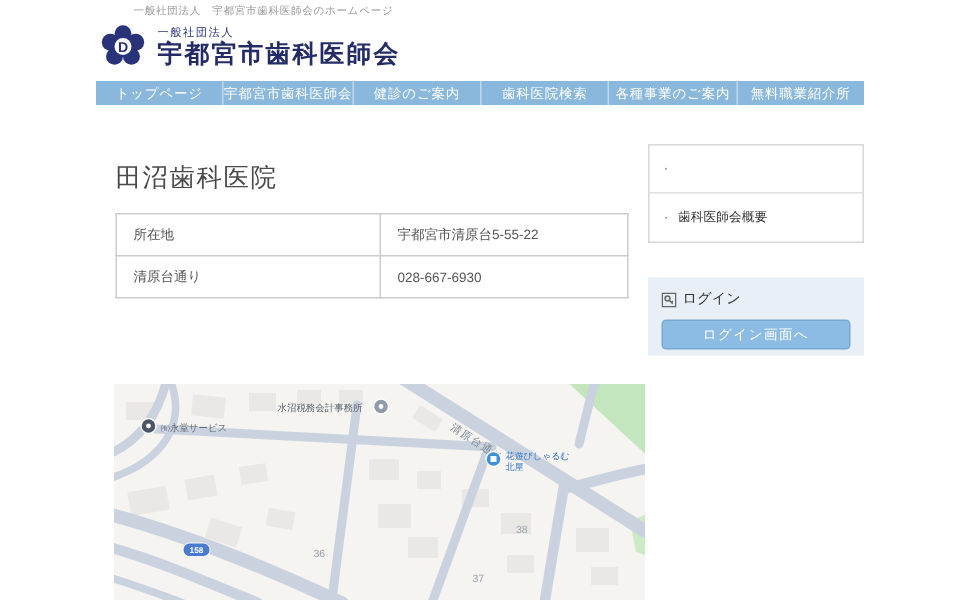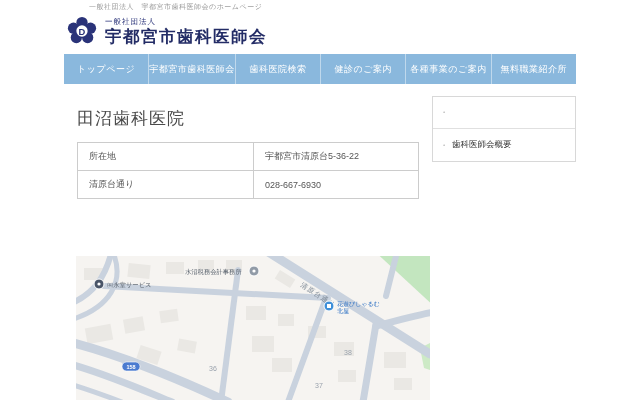--- a/index.html
+++ b/index.html
@@ -11,21 +11,21 @@
   .tagline { position:absolute; left:89px; top:2px; font-size:7px; color:#999; letter-spacing:.5px; }
 
   
   .brand { position:absolute; left:66px; top:15px; display:flex; align-items:center; cursor:pointer; }
   .brand-logo { width:32px; height:32px; }
   .brand-text { margin-left:7px; }
   .brand-type { font-size:7.5px; color:#2a3379; letter-spacing:1px; }
   .brand-name { font-size:16.5px; font-weight:bold; color:#232c66; letter-spacing:1.5px; line-height:1.15; }
 
   
-  .nav { position:absolute; left:64px; top:54px; width:512px; height:30px; background:#8ab8dd; display:flex; }
+  .nav { position:absolute; left:64px; top:54px; width:512px; height:16px; background:#8ab8dd; display:flex; }
   .nav-item { flex:1; display:flex; align-items:center; justify-content:center; color:#ffffff; font-size:9px; letter-spacing:.5px; cursor:pointer; white-space:nowrap; }
   .nav-item + .nav-item { border-left:1px solid rgba(255,255,255,.45); }
 
   
   .page-title { position:absolute; left:77px; top:107px; font-size:17px; font-weight:400; color:#4a4a4a; letter-spacing:1px; }
 
   .info-table { position:absolute; left:77px; top:142px; width:342px; border-collapse:collapse; }
   .info-table td { border:1px solid #cccccc; font-size:9px; color:#555; height:28px; padding:0 11px; }
   .info-table td.lbl { width:176px; }
 
@@ -67,33 +67,33 @@
     </svg>
     <div class="brand-text">
       <div class="brand-type">一般社団法人</div>
       <div class="brand-name">宇都宮市歯科医師会</div>
     </div>
   </div>
 
   <div class="nav">
     <div class="nav-item">トップページ</div>
     <div class="nav-item">宇都宮市歯科医師会</div>
+    <div class="nav-item">健診のご案内</div>
     <div class="nav-item">歯科医院検索</div>
-    <div class="nav-item">健診のご案内</div>
     <div class="nav-item">各種事業のご案内</div>
     <div class="nav-item">無料職業紹介所</div>
   </div>
 
   <h1 class="page-title">田沼歯科医院</h1>
 
   <table class="info-table">
     <tbody>
         <tr>
       <td class="lbl">所在地</td>
-      <td>宇都宮市清原台5-36-22</td>
+      <td>宇都宮市清原台5-55-22</td>
     </tr>
     <tr>
       <td class="lbl">清原台通り</td>
       <td>028-667-6930</td>
     </tr>
   </tbody>
     </table>
 
   <div class="section-bar">
     <span>地図</span>
@@ -178,14 +178,25 @@
   <div class="side-links">
     <div class="side-link">
       <span class="bullet">・</span>
     </div>
     <div class="side-link">
       <span class="bullet">・</span>
       <span>歯科医師会概要</span>
     </div>
   </div>
 
+  <div class="login-box">
+    <div class="login-head">
+      <svg width="10" height="10" viewBox="0 0 10 10">
+        <rect x="0.5" y="0.5" width="9" height="9" fill="none" stroke="#666" stroke-width="1"></rect>
+        <circle cx="4" cy="4" r="1.6" fill="none" stroke="#666" stroke-width="1"></circle>
+        <path d="M5.2,5.2 L7.5,7.5 M6.6,6.6 L7.6,5.8" stroke="#666" stroke-width="1" fill="none"></path>
+      </svg>
+      <span>ログイン</span>
+    </div>
+    <div class="login-btn">ログイン画面へ</div>
+  </div>
 
 </div>
 
 </body></html>

